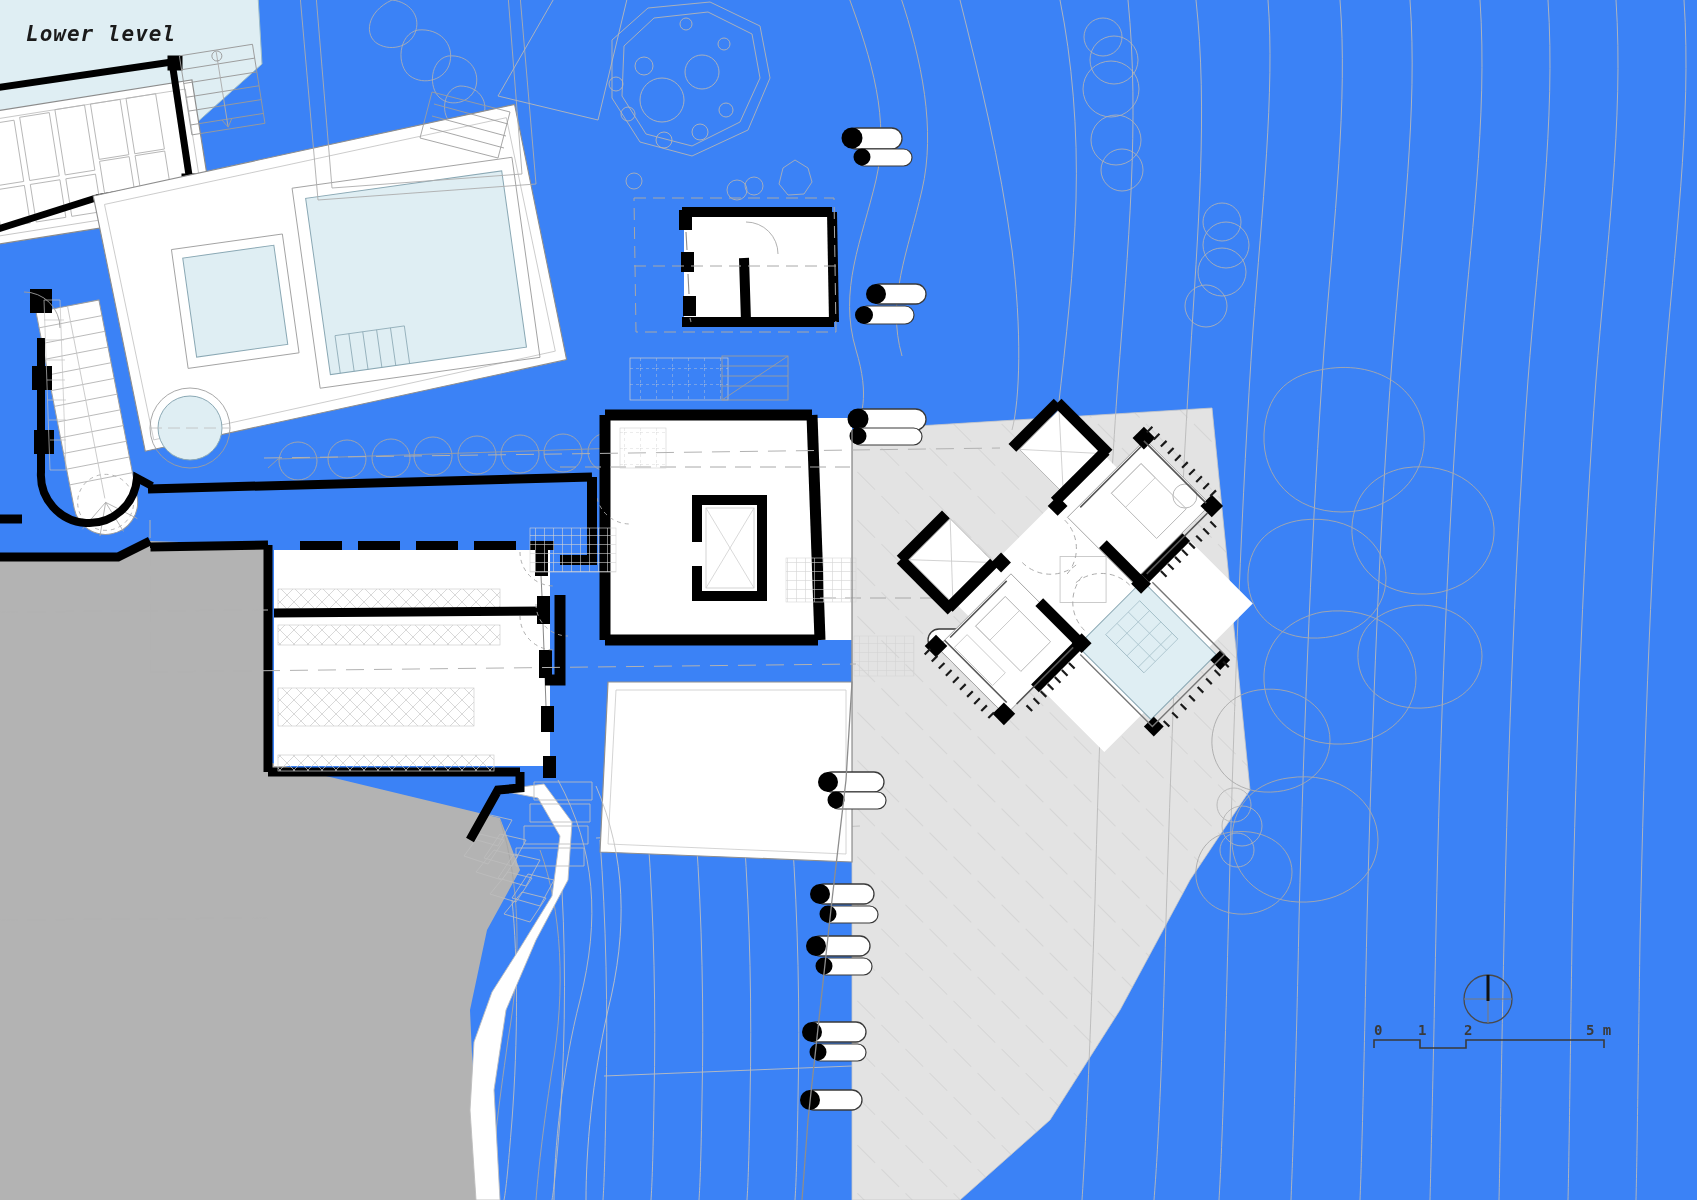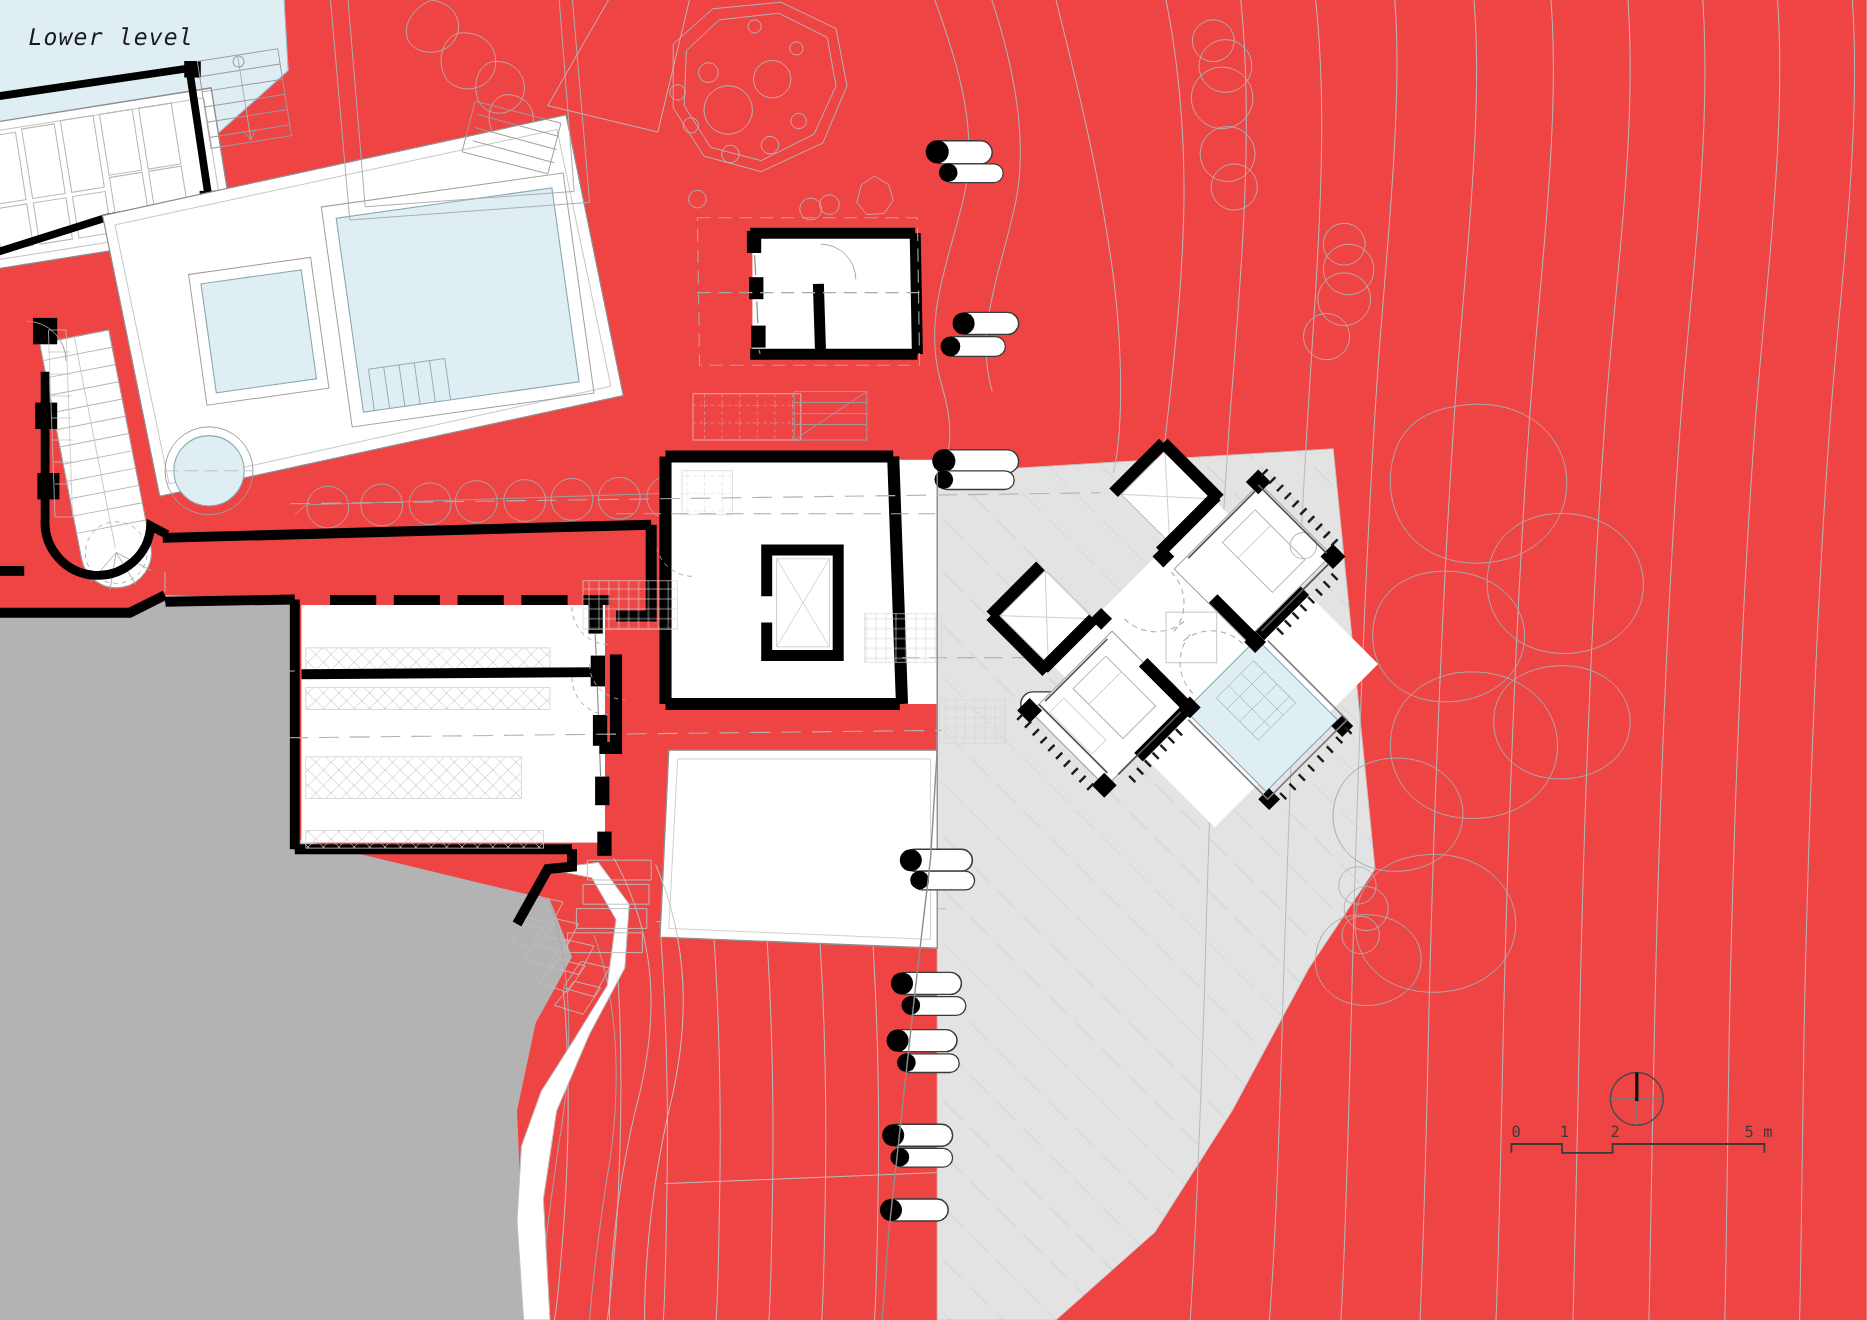--- a/index.html
+++ b/index.html
@@ -1,18 +1,18 @@
 <!DOCTYPE html>
 <html><head>
 <meta charset="utf-8">
 <style>
   html,body{margin:0;padding:0;background:#fff;}
   body{width:1697px;height:1200px;overflow:hidden;
        font-family:"DejaVu Sans Mono","Liberation Mono",monospace;}
-  #stage{position:relative;width:1697px;height:1200px;background:#ef4444;}
+  #stage{position:relative;width:1697px;height:1200px;background:#3b82f6;font-weight:bold;}
   #plan{position:absolute;inset:0;}
   #titleLabel{position:absolute;left:26px;top:22px;font-size:21px;letter-spacing:1px;
               color:#1a1a1a;font-family:"DejaVu Sans Mono","Liberation Mono",monospace;
               font-style:italic;white-space:nowrap;}
   #scaleNums{position:absolute;left:1374px;top:1022px;width:260px;height:30px;}
   #scaleNums span{position:absolute;font-size:14px;color:#3a3a3a;
                   font-family:"DejaVu Sans Mono","Liberation Mono",monospace;}
 </style>
 </head>
 <body>

